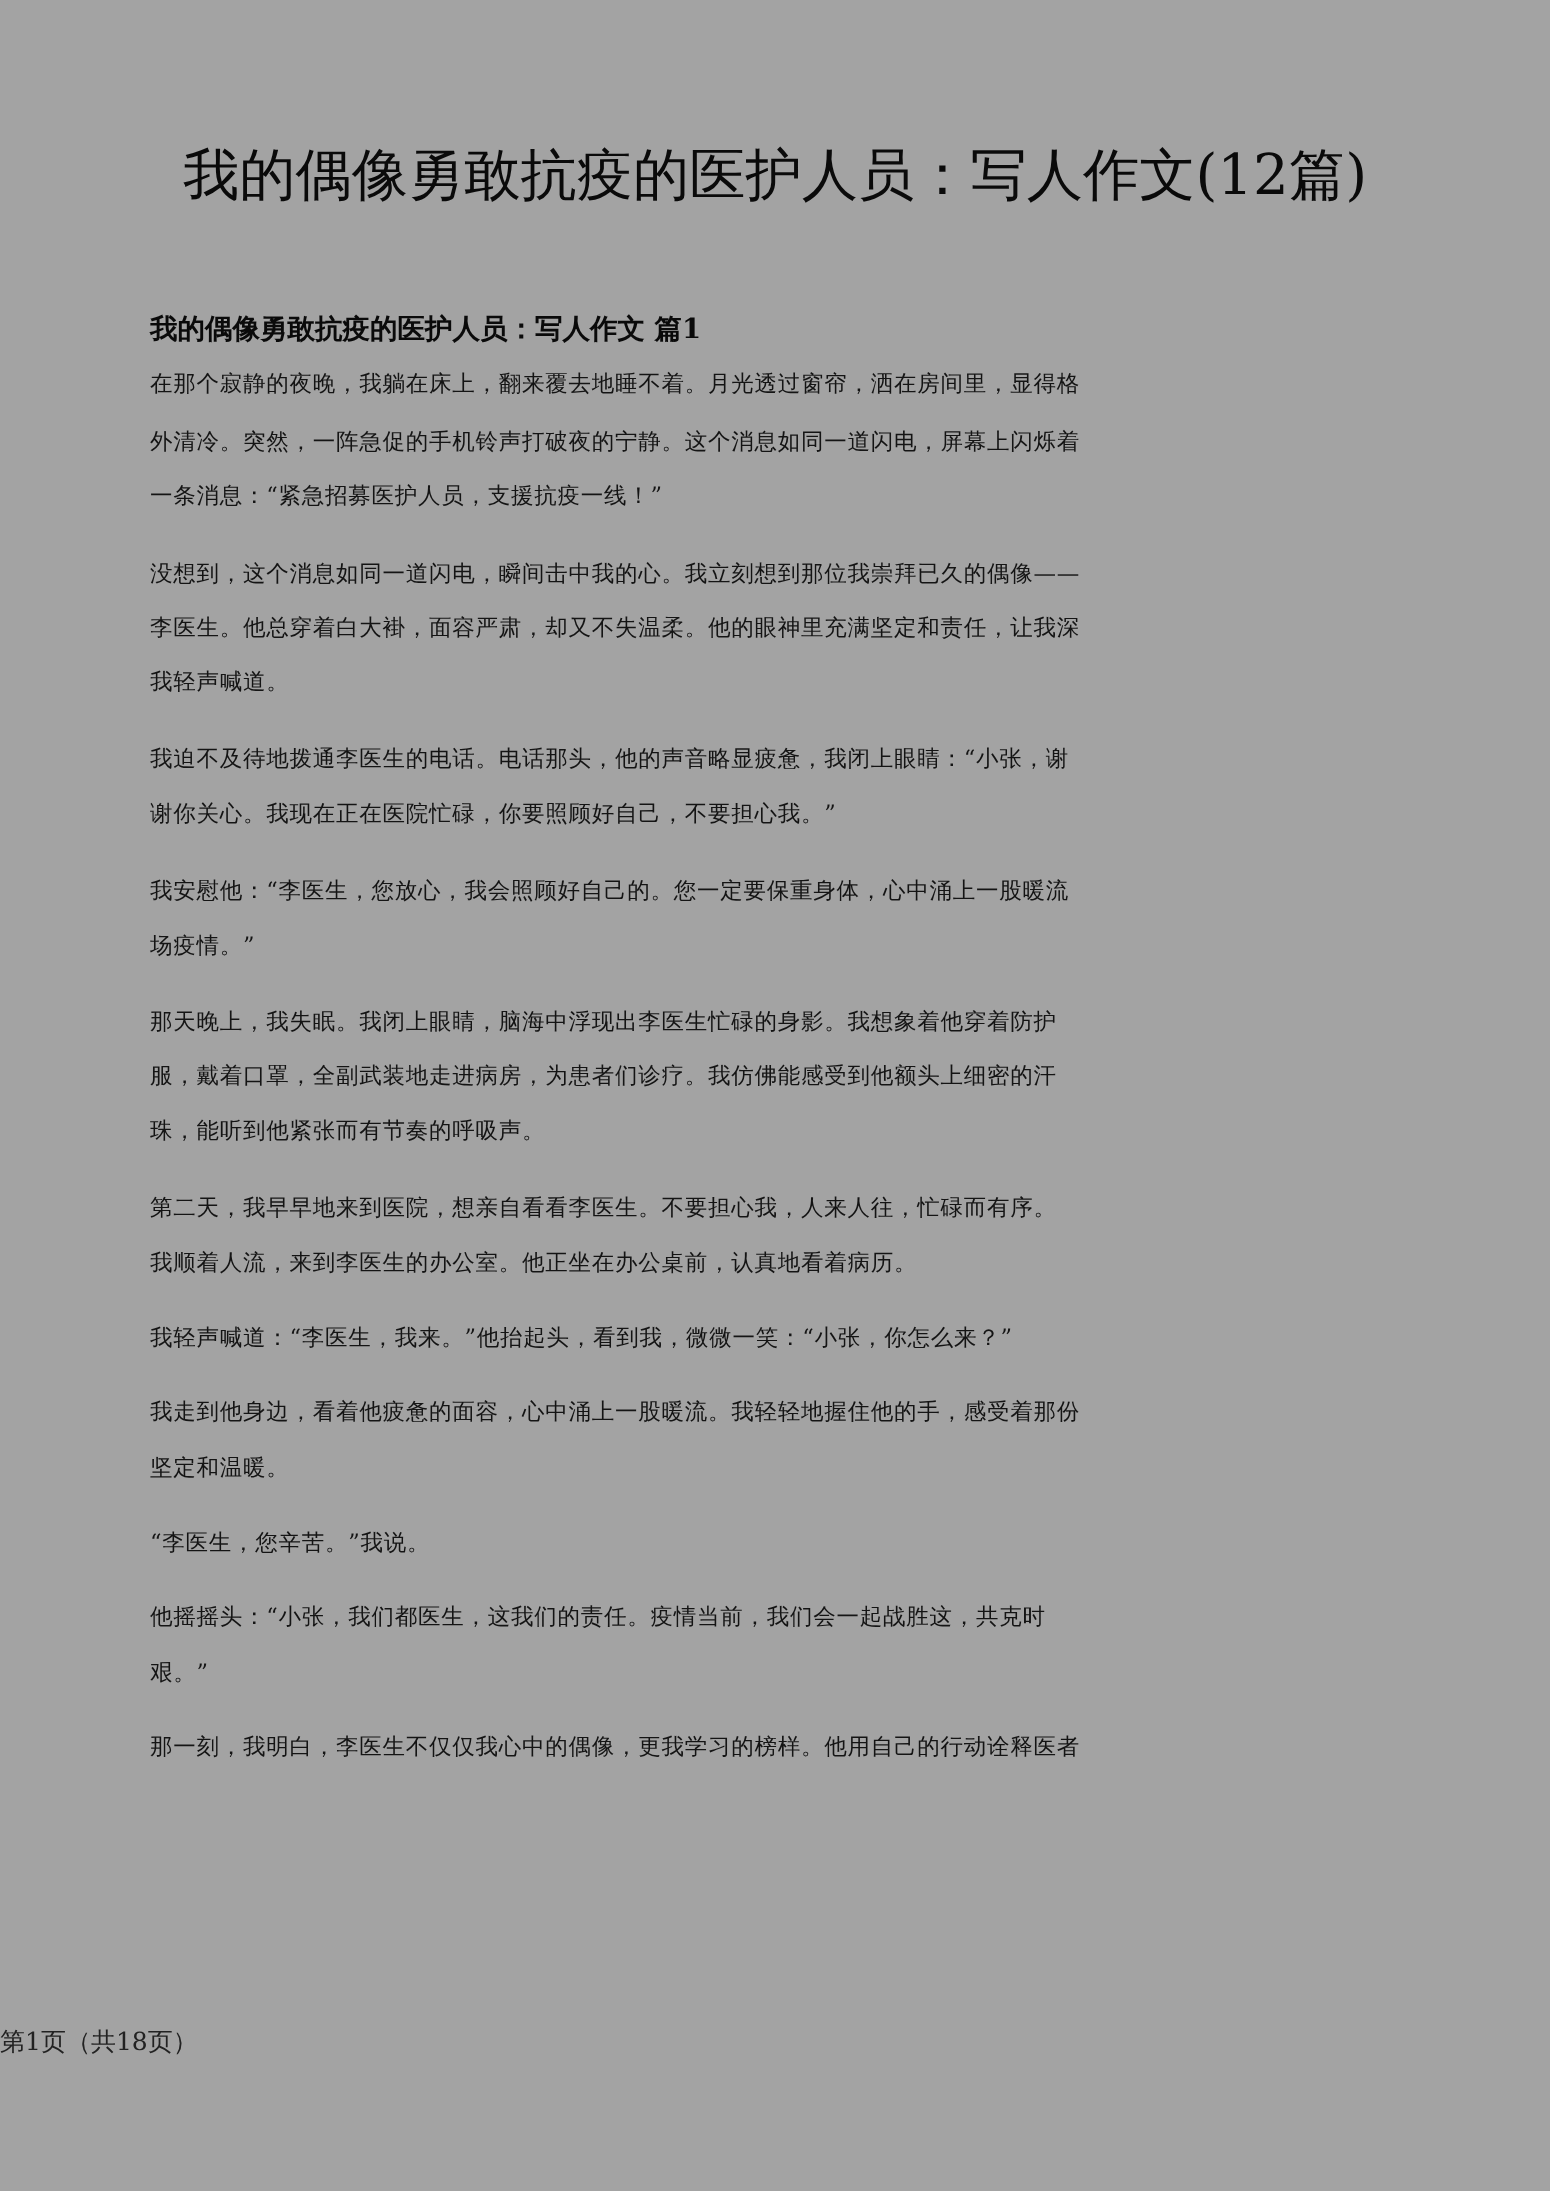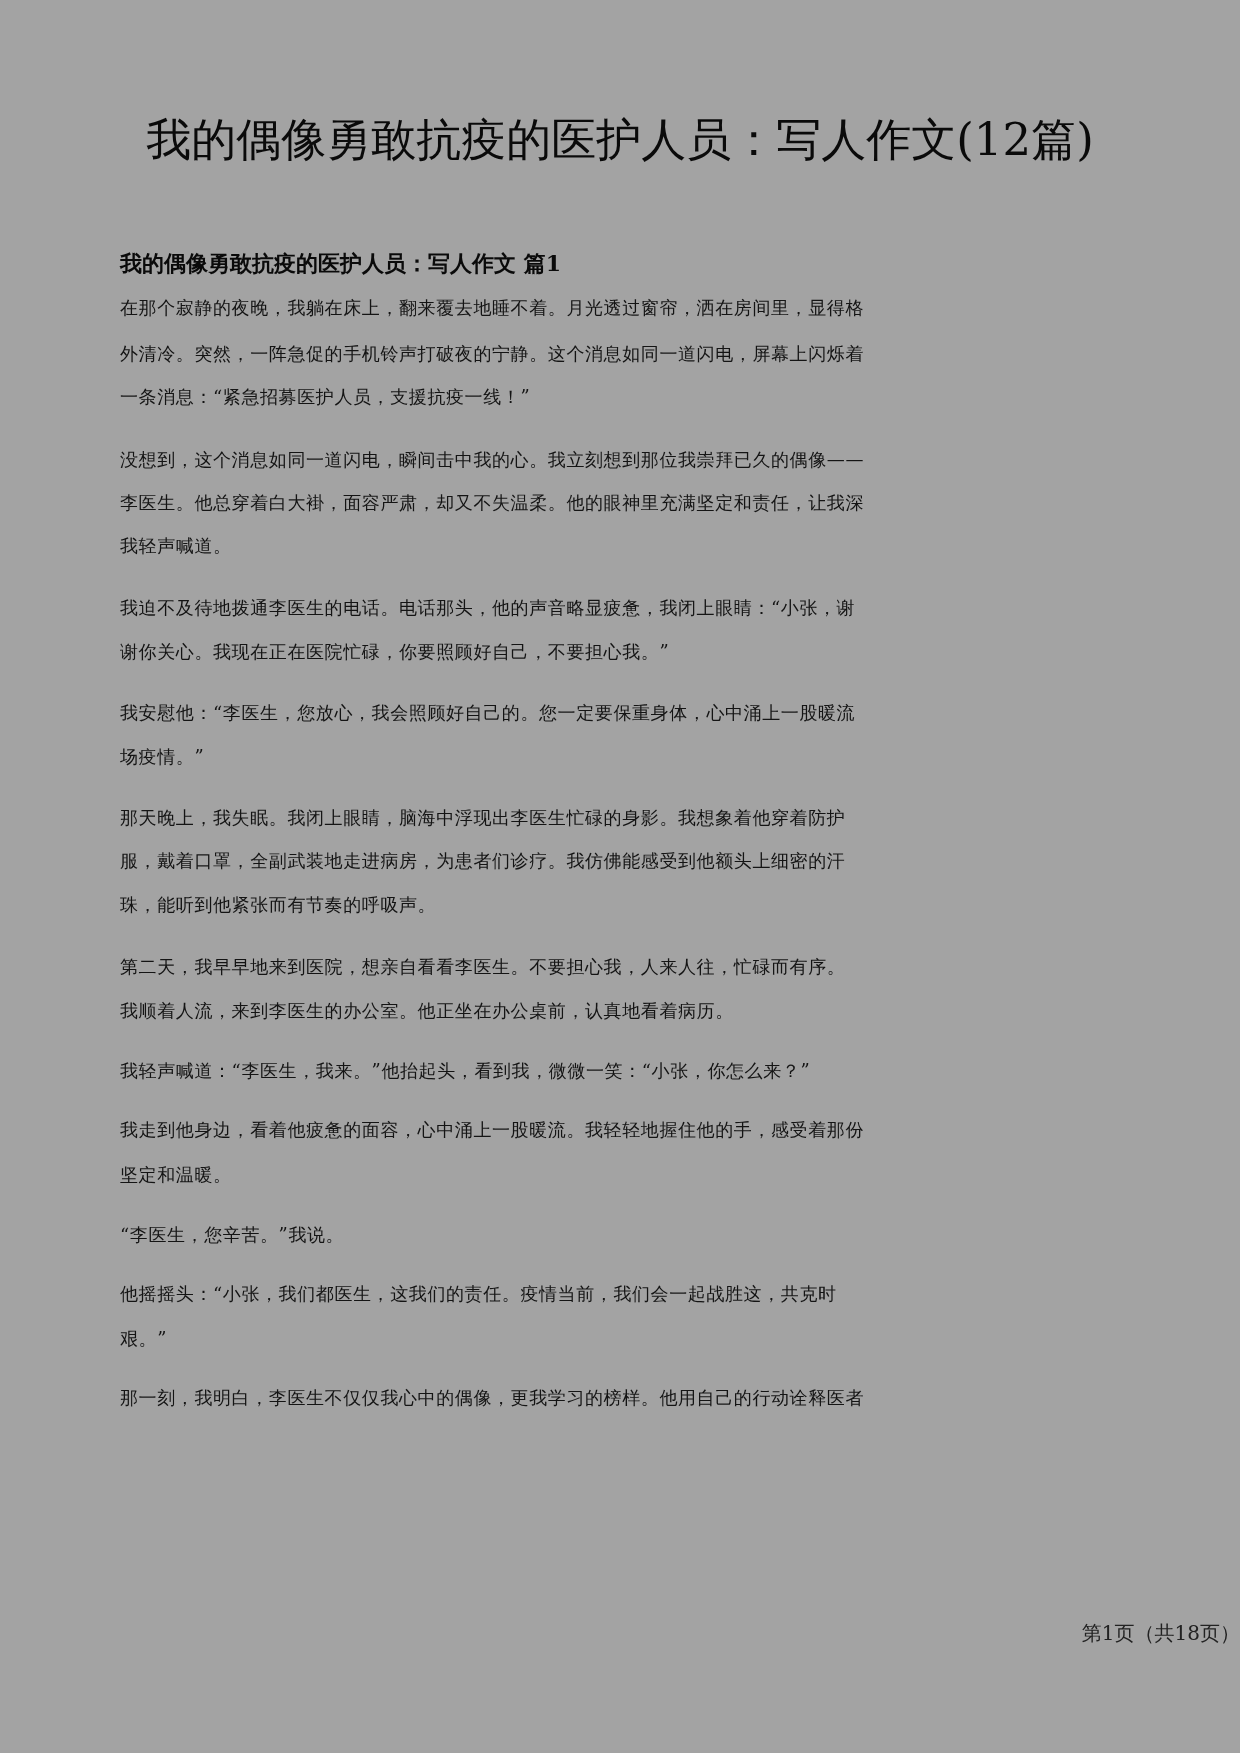--- a/index.html
+++ b/index.html
@@ -54,21 +54,21 @@
       line-height: 32px;
       color: #141414;
       white-space: nowrap;
       letter-spacing: 0.6px;
     }
     .footer {
       position: absolute;
       left: 0;
       width: 1240px;
       top: 1620px;
-      text-align: right;
+      text-align: left;
       font-size: 20px;
       line-height: 26px;
       color: #222222;
       white-space: nowrap;
     }
   </style>
 </head>
 <body>
 
 <div class="page">

